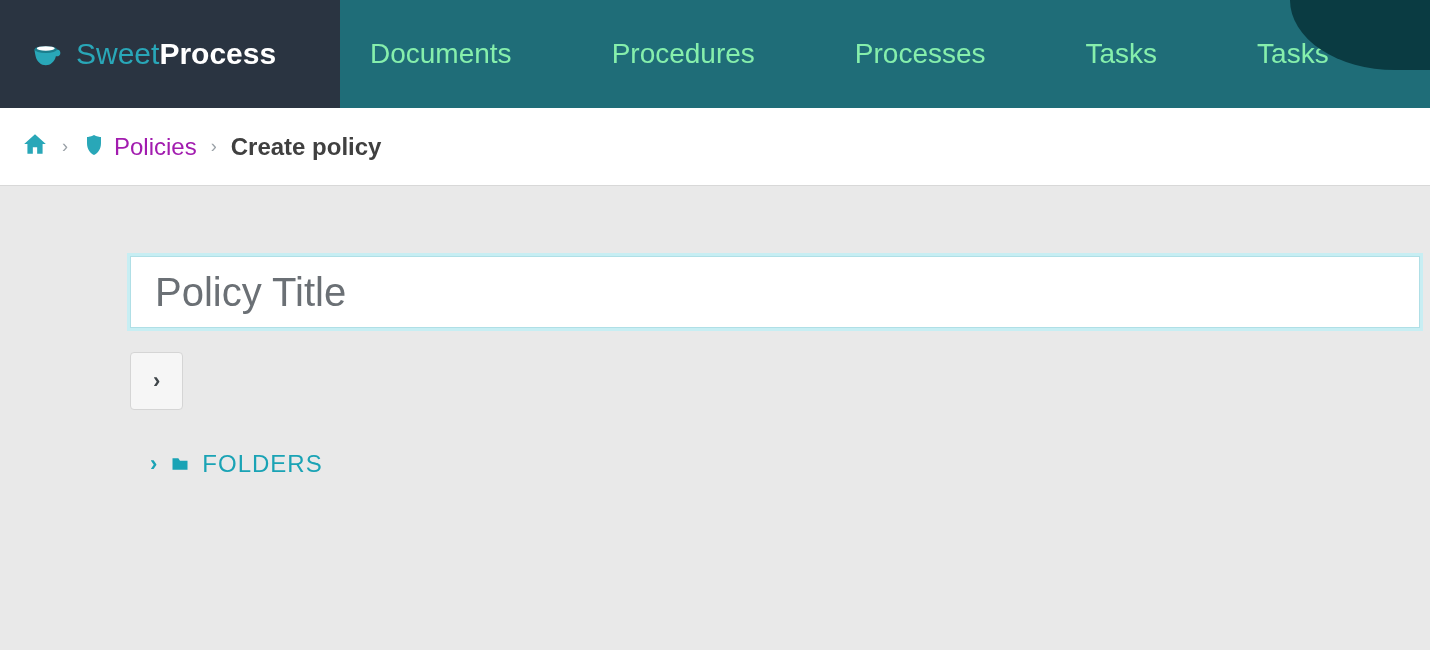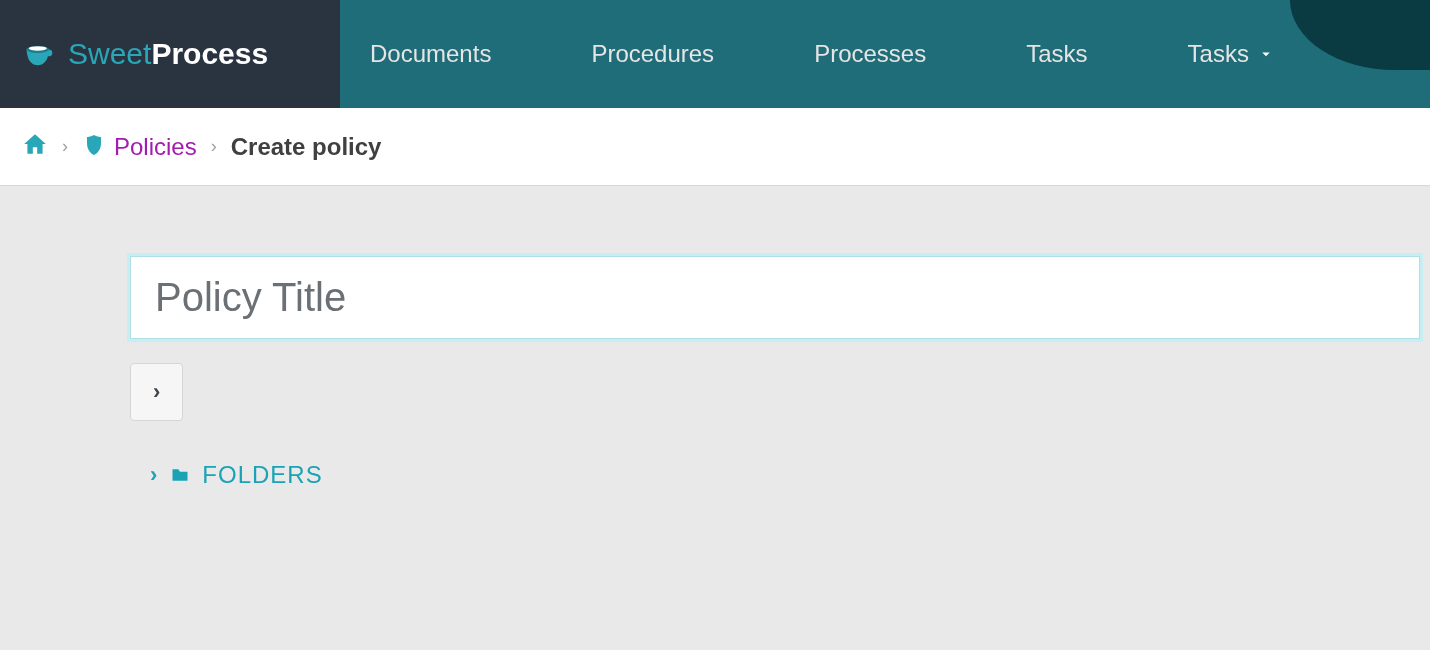--- a/index.html
+++ b/index.html
@@ -1,35 +1,35 @@
 <!DOCTYPE html>
 <html><head>
 <meta charset="utf-8">
 <style>
   * { box-sizing: border-box; margin: 0; padding: 0; }
   html, body { width: 1430px; height: 650px; font-family: "Segoe UI", "Helvetica Neue", Arial, sans-serif; background: #e9e9e9; color: #333; }
   
   .navbar { display: flex; height: 108px; background: #1f6d78; color: #fff; }
-  .brand { width: 340px; height: 108px; background: #2a3441; display: flex; align-items: center; padding-left: 22px; }
+  .brand { width: 340px; height: 108px; background: #2a3441; display: flex; align-items: center; padding-left: 30px; }
   .brand svg { width: 36px; height: 36px; margin-right: 10px; }
   .brand-text { font-size: 30px; font-weight: 300; color: #29a7b8; }
   .brand-text .bold { font-weight: 700; color: #ffffff; }
   .nav-items { flex: 1; display: flex; align-items: center; padding-left: 30px; gap: 100px; }
-  .nav-item { font-size: 24px; font-weight: 400; color: #e5e5e5; cursor: pointer; display: flex; align-items: center; gap: 8px; }
+  .nav-item { font-size: 28px; font-weight: 400; color: #86efac; cursor: pointer; display: flex; align-items: center; gap: 8px; }
   .corner { position: absolute; top: 0; right: 0; width: 140px; height: 70px; background: #0a3b42; border-bottom-left-radius: 120px 80px; }
   
   .crumb-bar { height: 78px; background: #ffffff; display: flex; align-items: center; padding-left: 22px; border-bottom: 1px solid #d8d8d8; font-size: 24px; }
   .crumb-home svg { width: 26px; height: 26px; fill: #29a7b8; }
   .crumb-sep { margin: 0 14px; color: #9aa1a7; font-size: 18px; }
   .crumb-link { color: #a21caf; display: flex; align-items: flex-start; gap: 8px; cursor: pointer; }
   .crumb-link svg { width: 24px; height: 24px; fill: #29a7b8; }
   .crumb-current { color: #404040; font-weight: 600; }
   
   .page-body { padding: 70px 0 0 130px; }
-  .title-input { width: 1290px; height: 83px; font-size: 40px; font-weight: 300; color: #555; padding: 0 24px; border: 1px solid #b0dfe6; outline: 3px solid #c7eef3; background: #ffffff; }
+  .title-input { width: 1290px; height: 72px; font-size: 40px; font-weight: 300; color: #555; padding: 0 24px; border: 1px solid #b0dfe6; outline: 3px solid #c7eef3; background: #ffffff; }
   .title-input::placeholder { color: #6b7075; font-weight: 300; }
   .add-teams-btn { margin-top: 24px; background: #f6f6f6; border: 1px solid #d5d5d5; border-radius: 4px; height: 58px; padding: 0 22px; display: inline-flex; align-items: center; font-size: 24px; color: #3f4549; cursor: pointer; gap: 14px; }
   .add-teams-btn .chev { font-weight: 700; color: #3f4549; font-size: 22px; }
   .folders-row { margin-top: 40px; display: inline-flex; align-items: center; gap: 10px; color: #1aa3b5; font-size: 24px; font-weight: 400; cursor: pointer; padding-left: 20px; letter-spacing: 1px; }
   .folders-row .chev { font-weight: 700; font-size: 22px; }
   .folders-row svg { width: 24px; height: 20px; fill: #1aa3b5; }
 </style>
 </head>
 <body>
 

